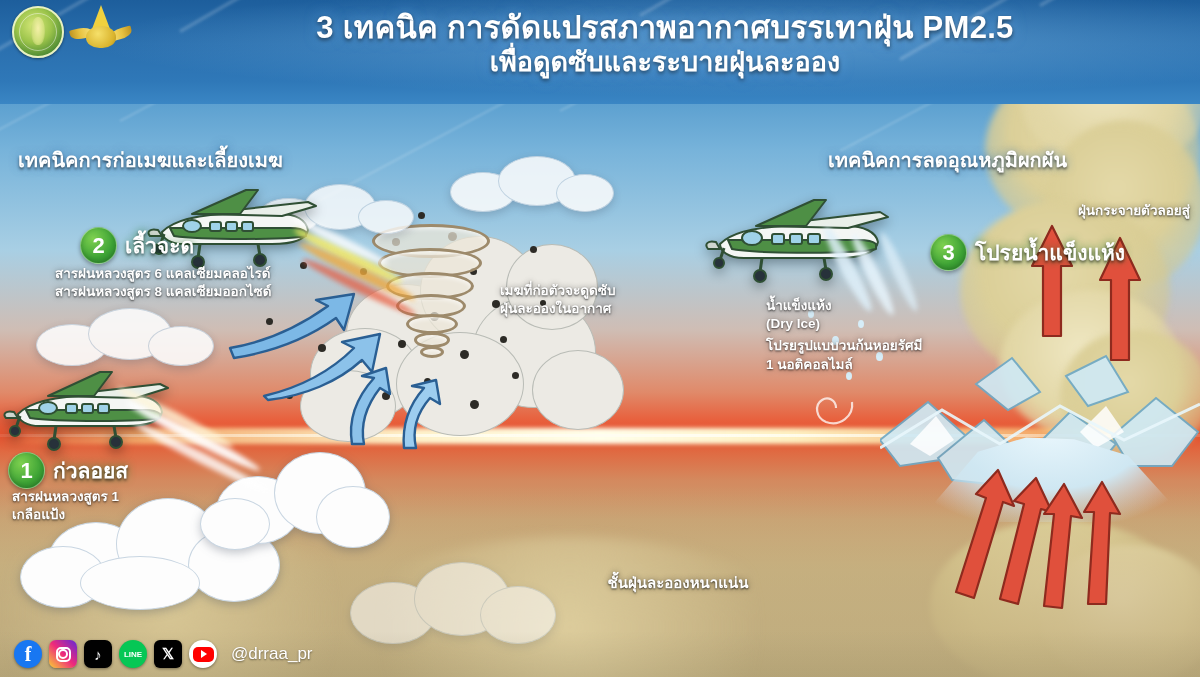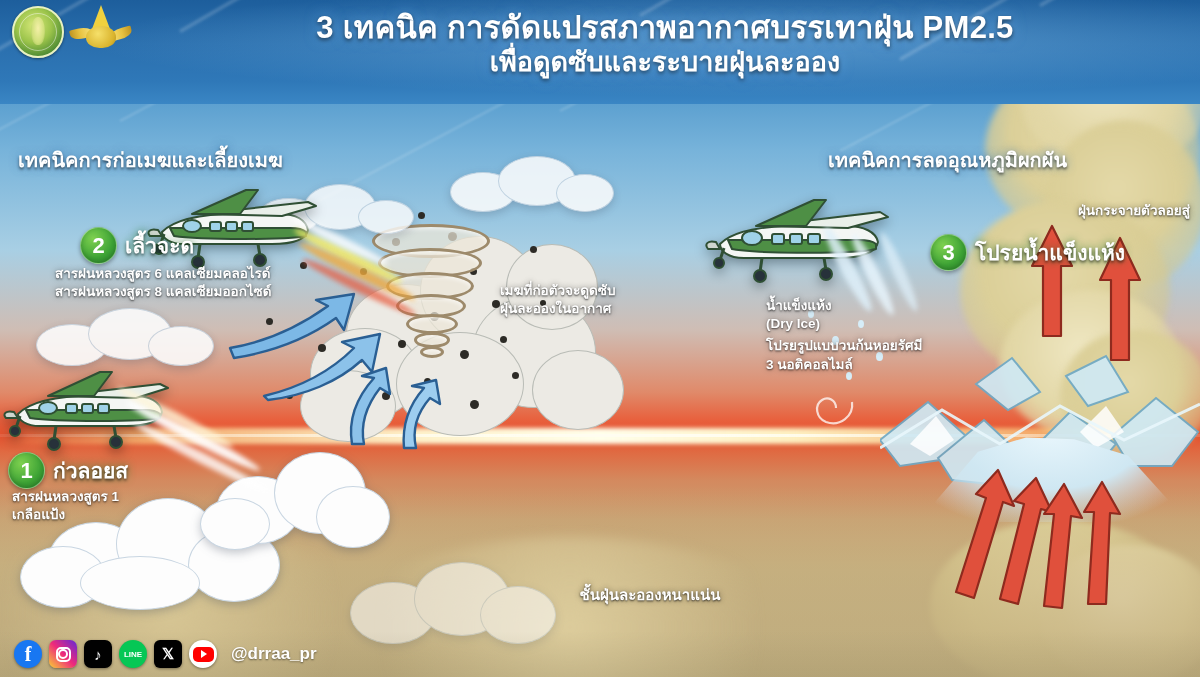--- a/index.html
+++ b/index.html
@@ -220,21 +220,21 @@
   .sico.yt .pill {
     width:21px; height:15px; border-radius:5px; background:#ff0000;
     display:flex; align-items:center; justify-content:center;
   }
   .sico.yt .pill::after {
     content:""; border-left:6px solid #fff;
     border-top:4px solid transparent; border-bottom:4px solid transparent;
     margin-left:2px;
   }
   .handle {
-    margin-left:7px; font-size:17px; color:#ffffff; font-weight:700;
+    margin-left:7px; font-size:17px; color:#ffffff; font-weight:400;
     text-shadow:0 1px 2px rgba(0,0,0,.5);
   }
   .ig-inner {
     width:15px; height:15px; border:2px solid #fff; border-radius:5px;
     position:relative;
   }
   .ig-inner::after{
     content:""; position:absolute; left:50%; top:50%; transform:translate(-50%,-50%);
     width:6px; height:6px; border:2px solid #fff; border-radius:50%;
   }
@@ -570,30 +570,30 @@
   </div>
 
   <div class="step" style="left:930px;top:234px;">
     <div class="num">3</div>
     <div class="lbl">โปรยน้ำแข็งแห้ง</div>
   </div>
   <div class="substeps" style="left:766px;top:297px;">
     <div>น้ำแข็งแห้ง</div>
     <div>(Dry Ice)</div>
     <div style="margin-top:4px;">โปรยรูปแบบวนก้นหอยรัศมี</div>
-    <div>3 นอติคอลไมล์</div>
+    <div>1 นอติคอลไมล์</div>
   </div>
 
   <div class="note" style="left:500px;top:282px;">
     <div>เมฆที่ก่อตัวจะดูดซับ</div>
     <div>ฝุ่นละอองในอากาศ</div>
   </div>
 
 
-  <div class="note c big" style="left:540px;top:573px;width:220px;margin-top:12px;">ชั้นฝุ่นละอองหนาแน่น</div>
+  <div class="note c big" style="left:568px;top:573px;width:220px;">ชั้นฝุ่นละอองหนาแน่น</div>
 
   <div class="note c" style="left:1000px;top:202px;width:190px;text-align:right;">
     <div>ฝุ่นกระจายตัวลอยสู่</div>
   </div>
 
 
   <div class="footer">
     <div class="sico fb">f</div>
     <div class="sico ig">
         <div class="ig-inner"></div>

